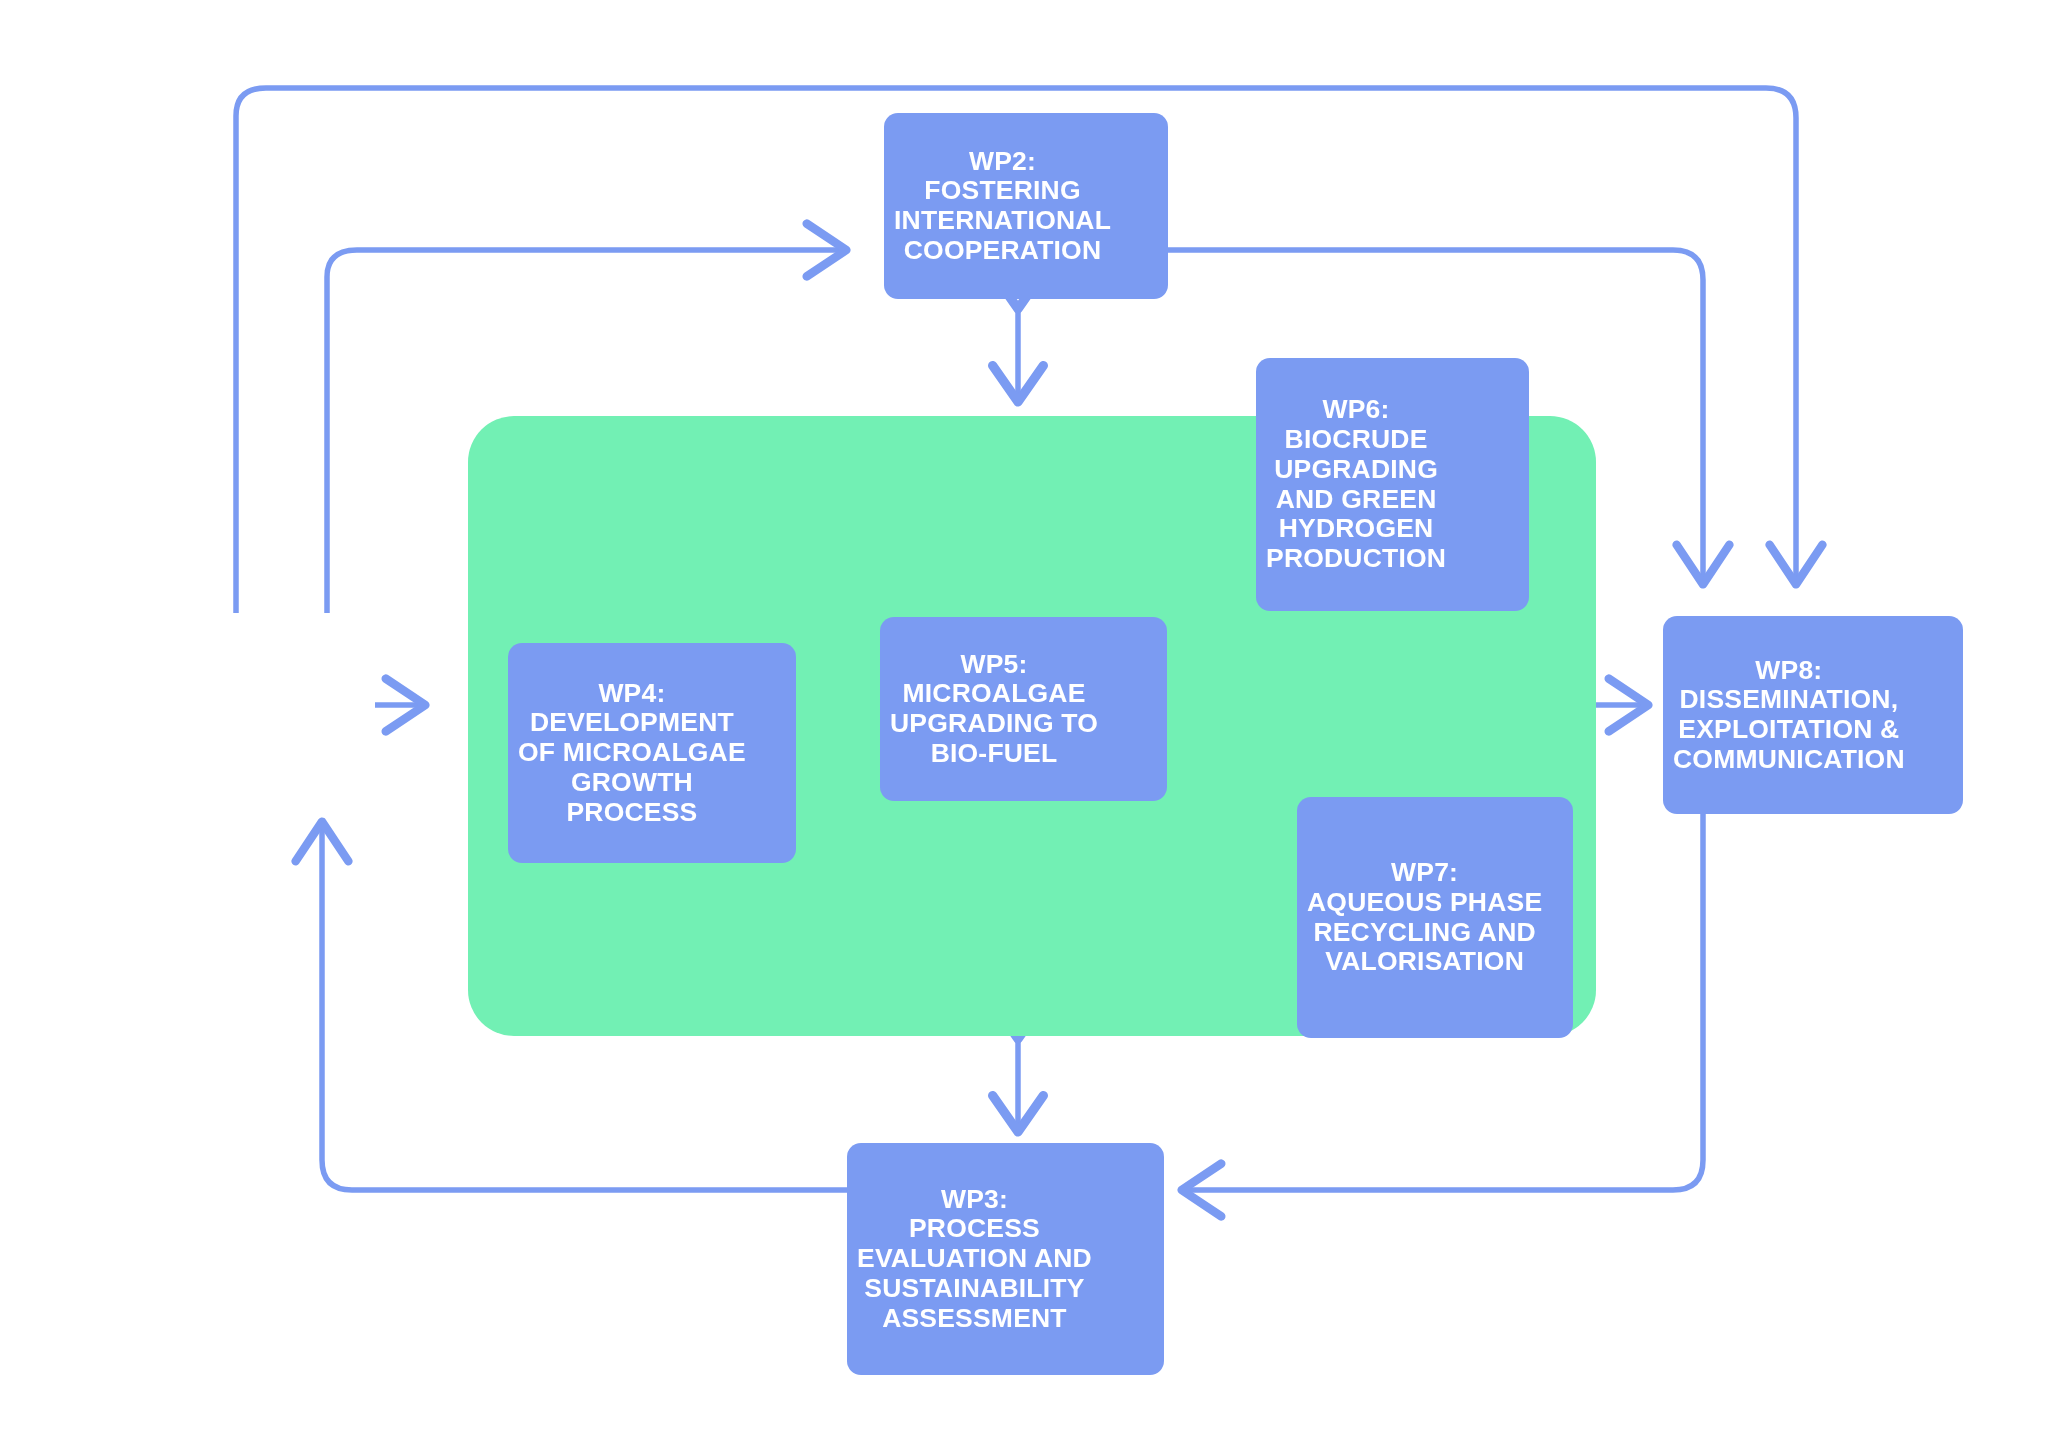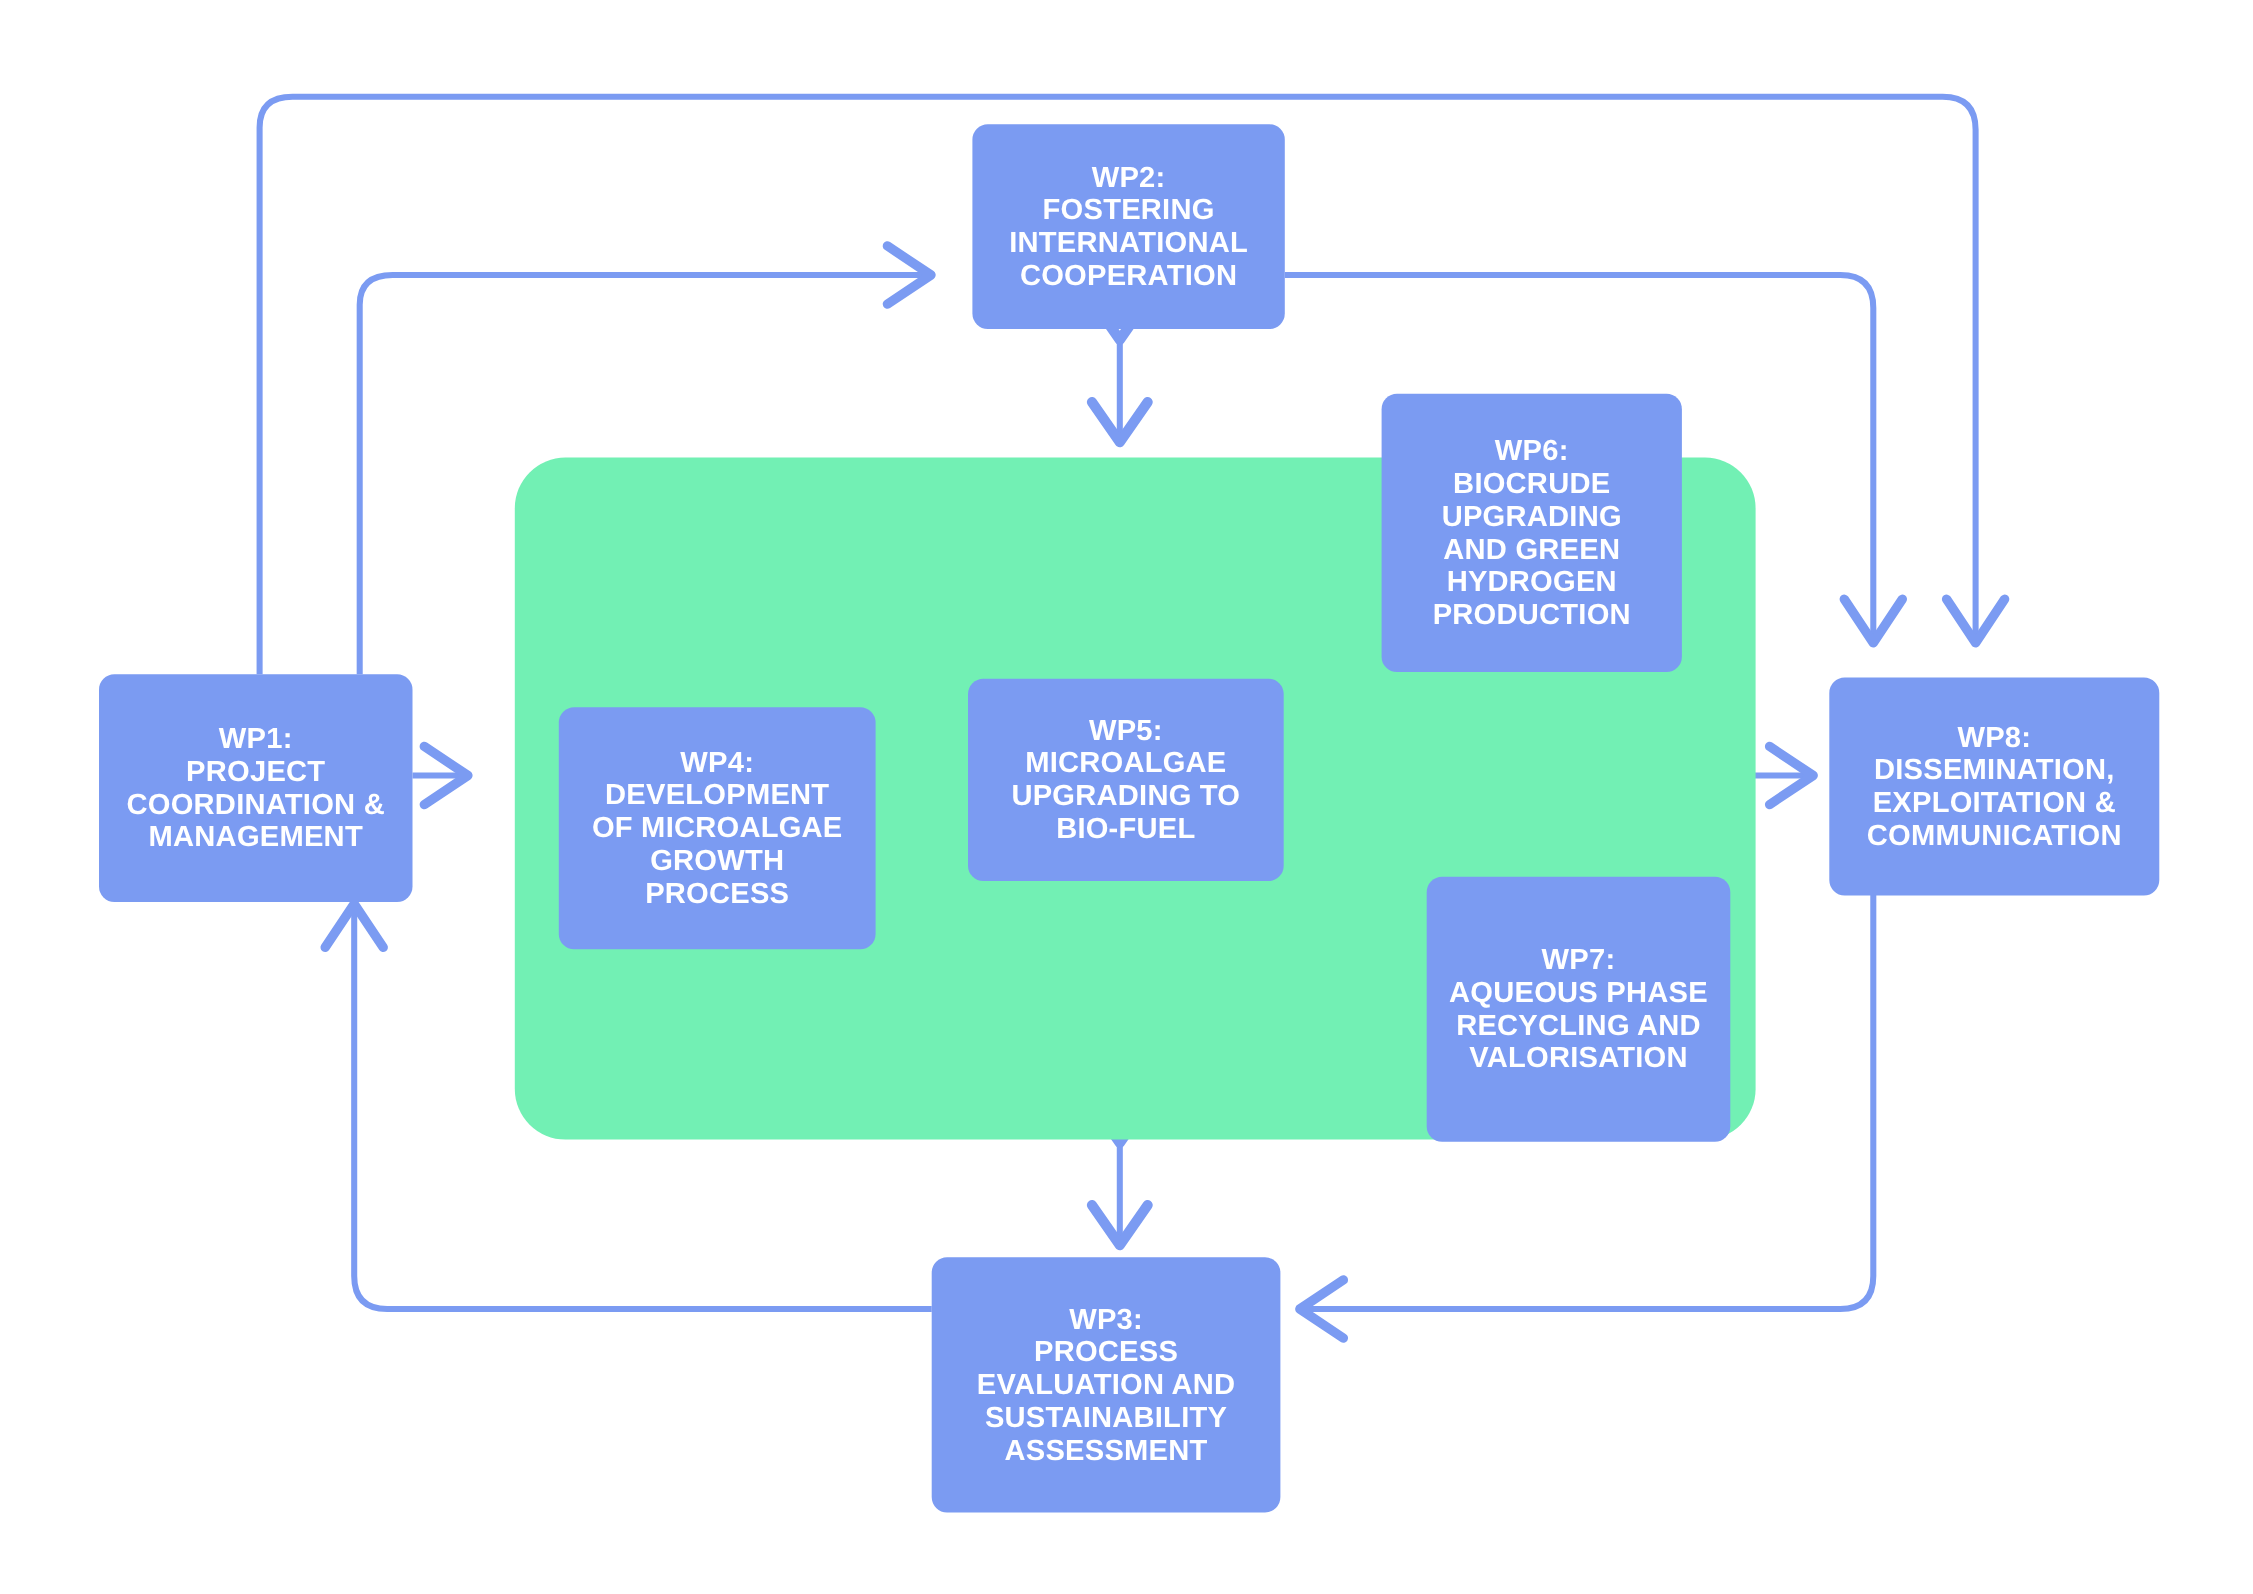--- a/index.html
+++ b/index.html
@@ -30,21 +30,21 @@
     background: #72F0B4;
     border-radius: 46px;
   }
   .wp-box {
     position: absolute;
     background: #7B9BF2;
     border-radius: 14px;
     color: #ffffff;
     display: flex;
     align-items: center;
-    justify-content: center;
+    justify-content: flex-start;
     text-align: center;
     box-sizing: border-box;
     padding: 6px 10px;
   }
   .wp-text {
     font-weight: bold;
     font-size: 26.5px;
     line-height: 1.12;
     letter-spacing: 0.2px;
     white-space: pre-line;
@@ -93,26 +93,20 @@
       <path d="M 847 1190 L 352 1190 Q 322 1190 322 1160 L 322 820" marker-end="url(#ah)"></path>
 
       <path d="M 1018 310 L 1018 403" marker-start="url(#ahs)" marker-end="url(#ahs)"></path>
 
       <path d="M 1018 1040 L 1018 1133" marker-start="url(#ahs)" marker-end="url(#ahs)"></path>
     </g>
   </svg>
 
   <div class="green-zone" style="left:468px; top:416px; width:1128px; height:620px;"></div>
 
-  <div class="wp-box" style="left:90px; top:613px; width:285px; height:207px;">
-    <span class="wp-text">WP1:
-PROJECT
-COORDINATION &amp;
-MANAGEMENT</span>
-  </div>
 
   <div class="wp-box" style="left:884px; top:113px; width:284px; height:186px;">
     <span class="wp-text">WP2:
 FOSTERING
 INTERNATIONAL
 COOPERATION</span>
   </div>
 
   <div class="wp-box" style="left:847px; top:1143px; width:317px; height:232px;">
     <span class="wp-text">WP3:

